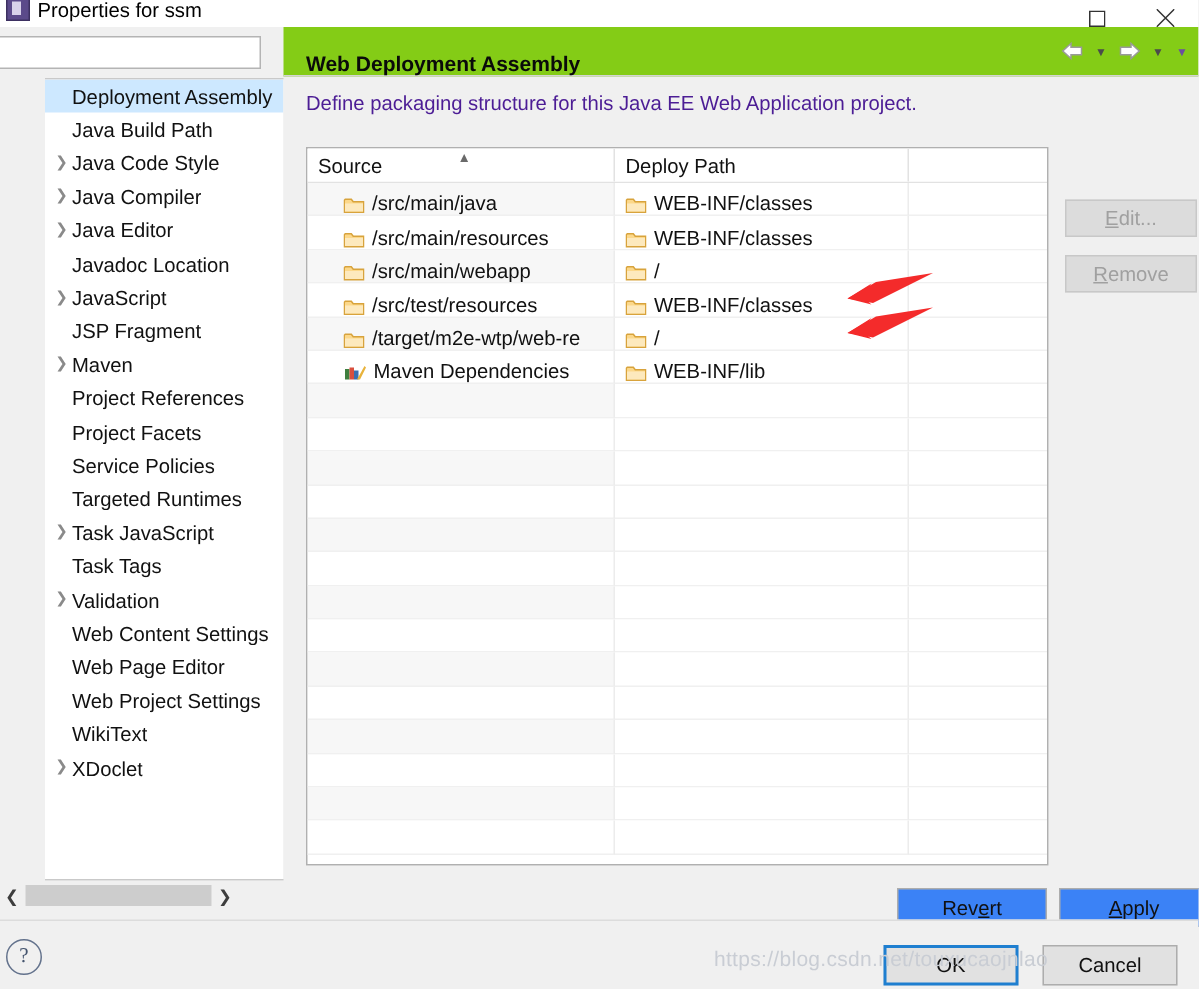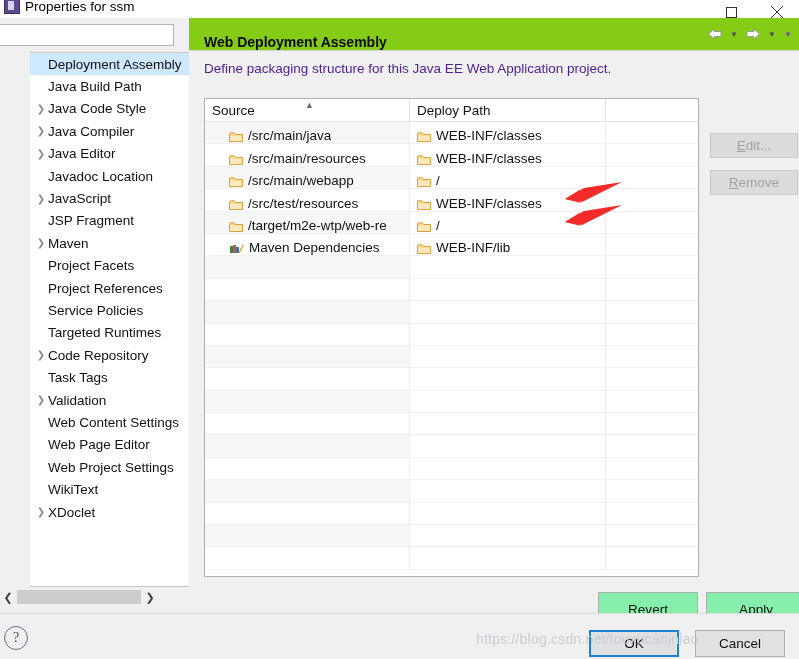--- a/index.html
+++ b/index.html
@@ -310,22 +310,22 @@
   #btn-edit { top: 115px; }
   #btn-remove { top: 152px; }
 
   .mn { text-decoration: underline; }
 
   
   .botbtn {
     position: absolute;
     width: 100px; height: 26px;
     border: 1px solid #adadad;
-    background: #86efac;
-    display: flex; align-items: flex-end; justify-content: center;
+    background: #3b82f6;
+    display: flex; align-items: center; justify-content: center;
     font-size: 13.5px;
     color: #111;
     box-sizing: border-box;
   }
   #btn-revert { left: 409px; top: 574px; }
   #btn-apply  { left: 517px; top: 574px; }
 
   
   #footer {
     position: absolute;
@@ -435,37 +435,37 @@
       <div class="tree-item">
         <span class="twisty"></span>
         <span class="tree-label">JSP Fragment</span>
       </div>
       <div class="tree-item">
         <span class="twisty">❯</span>
         <span class="tree-label">Maven</span>
       </div>
       <div class="tree-item">
         <span class="twisty"></span>
+        <span class="tree-label">Project References</span>
+      </div>
+      <div class="tree-item">
+        <span class="twisty"></span>
         <span class="tree-label">Project Facets</span>
       </div>
       <div class="tree-item">
         <span class="twisty"></span>
-        <span class="tree-label">Project References</span>
-      </div>
-      <div class="tree-item">
-        <span class="twisty"></span>
         <span class="tree-label">Service Policies</span>
       </div>
       <div class="tree-item">
         <span class="twisty"></span>
         <span class="tree-label">Targeted Runtimes</span>
       </div>
       <div class="tree-item">
         <span class="twisty">❯</span>
-        <span class="tree-label">Code Repository</span>
+        <span class="tree-label">Task JavaScript</span>
       </div>
       <div class="tree-item">
         <span class="twisty"></span>
         <span class="tree-label">Task Tags</span>
       </div>
       <div class="tree-item">
         <span class="twisty">❯</span>
         <span class="tree-label">Validation</span>
       </div>
       <div class="tree-item">

